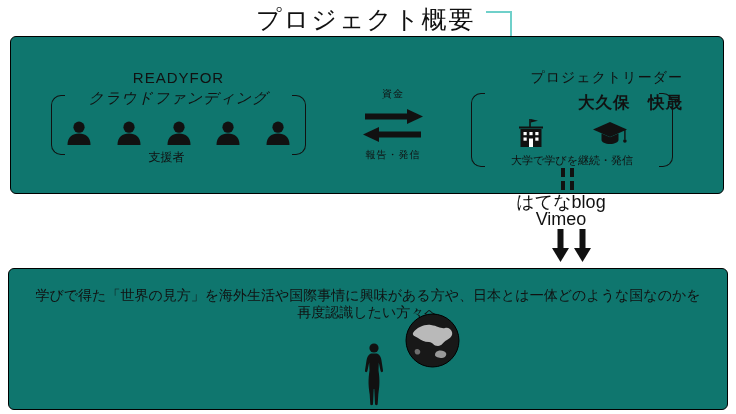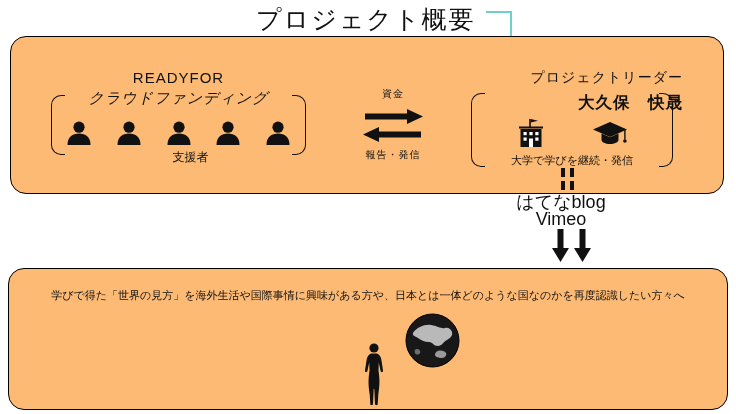--- a/index.html
+++ b/index.html
@@ -8,55 +8,55 @@
     position:relative; width:736px; height:414px; background:var(--bg);
     font-family:"Liberation Sans", sans-serif; color:var(--ink); overflow:hidden;padding-left:31px;
   }
   
   .title-accent { position:absolute; left:258px; top:11px; width:250px; height:29px; border:2px solid var(--accent); }
   .title {
     position:absolute; left:246px; top:2px; background:#fff; padding:0 10px;
     font-size:25px; line-height:34px; letter-spacing:2px; white-space:nowrap;
   }
   
-  .box { position:absolute; border:1.5px solid #000; border-radius:16px; background:#fdba74; }
+  .box { position:absolute; border:1.5px solid #000; border-radius:6px; background:#0f766e; }
   .top-box { left:10px; top:36px; width:712px; height:156px; }
   .bottom-box { left:8px; top:268px; width:718px; height:140px; }
   
   .funders { position:absolute; left:40px; top:32px; width:255px; text-align:center; }
   .funders .org { font-size:15px; letter-spacing:1px; }
   .funders .method { font-size:15px; margin-top:3px; letter-spacing:1px;font-style:italic; }
   .bracket { position:absolute; pointer-events:none; }
   .bracket .bl, .bracket .br { position:absolute; top:0; bottom:0; width:14px; box-sizing:border-box; }
   .bracket .bl { left:0; border:1.4px solid var(--ink); border-right:none; border-radius:10px 0 0 10px; }
   .bracket .br { right:0; border:1.4px solid var(--ink); border-left:none; border-radius:0 10px 10px 0; }
   .funders-bracket { left:40px; top:58px; width:255px; height:60px; }
   .supporters-row { position:absolute; left:55px; top:84px; width:225px; display:flex; justify-content:space-between; }
-  .supporters-caption { position:absolute; left:52px; top:112px; width:255px; text-align:center; font-size:12px; }
+  .supporters-caption { position:absolute; left:28px; top:112px; width:255px; text-align:center; font-size:12px; }
   
   .flows { position:absolute; left:330px; top:50px; width:104px; text-align:center; }
   .flow-label { font-size:10px; letter-spacing:1px; }
   .flows .arrow-r { margin-top:8px; }
   .flows .arrow-l { margin-top:3px; }
   .flows .bottom-label { margin-top:6px; }
   .flows svg { display:block; margin:0 auto; }
   
   .leader { position:absolute; left:450px; top:32px; width:222px; text-align:right; }
   .leader .role { font-size:14px; letter-spacing:1px; }
   .leader .name { font-size:16.5px; margin-top:5px; letter-spacing:1px;font-weight:bold; }
   .leader-bracket { left:460px; top:56px; width:202px; height:74px; }
   .leader-icons { position:absolute; left:505px; top:80px; width:112px; display:flex; justify-content:space-between; align-items:flex-end; }
   .leader-caption { position:absolute; left:460px; top:116px; width:202px; text-align:center; font-size:11px; }
   
   .channel-dashes { position:absolute; left:561px; top:168px; display:grid; grid-template-columns:4px 4px; grid-template-rows:9px 9px; column-gap:5px; row-gap:4px; }
   .channel-dashes i { background:var(--ink); display:block; }
   .channels { position:absolute; left:483px; top:194px; width:156px; text-align:center; font-size:18px; line-height:16.5px; }
   .down-arrows { position:absolute; left:552px; top:229px; display:flex; gap:5px; }
   
-  .message { position:absolute; left:20px; top:18px; width:678px; text-align:center; font-size:11px; line-height:17px; }
+  .message { position:absolute; left:20px; top:18px; width:678px; text-align:center; font-size:14px; line-height:17px; }
   .person { position:absolute; left:352px; top:74px; }
   .globe { position:absolute; left:396px; top:44px; }
   svg { vertical-align:top; }
 </style>
 </head>
 <body>
 
 <div class="canvas">
 
   <div class="title-accent"></div>

